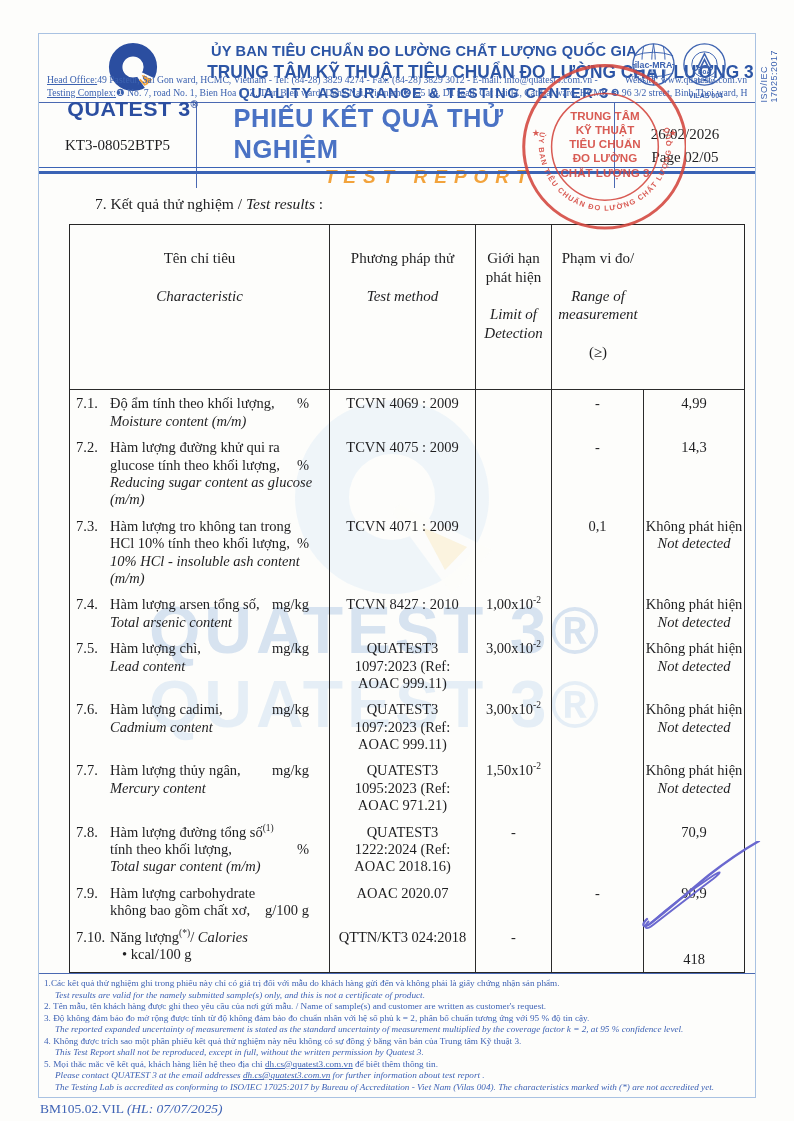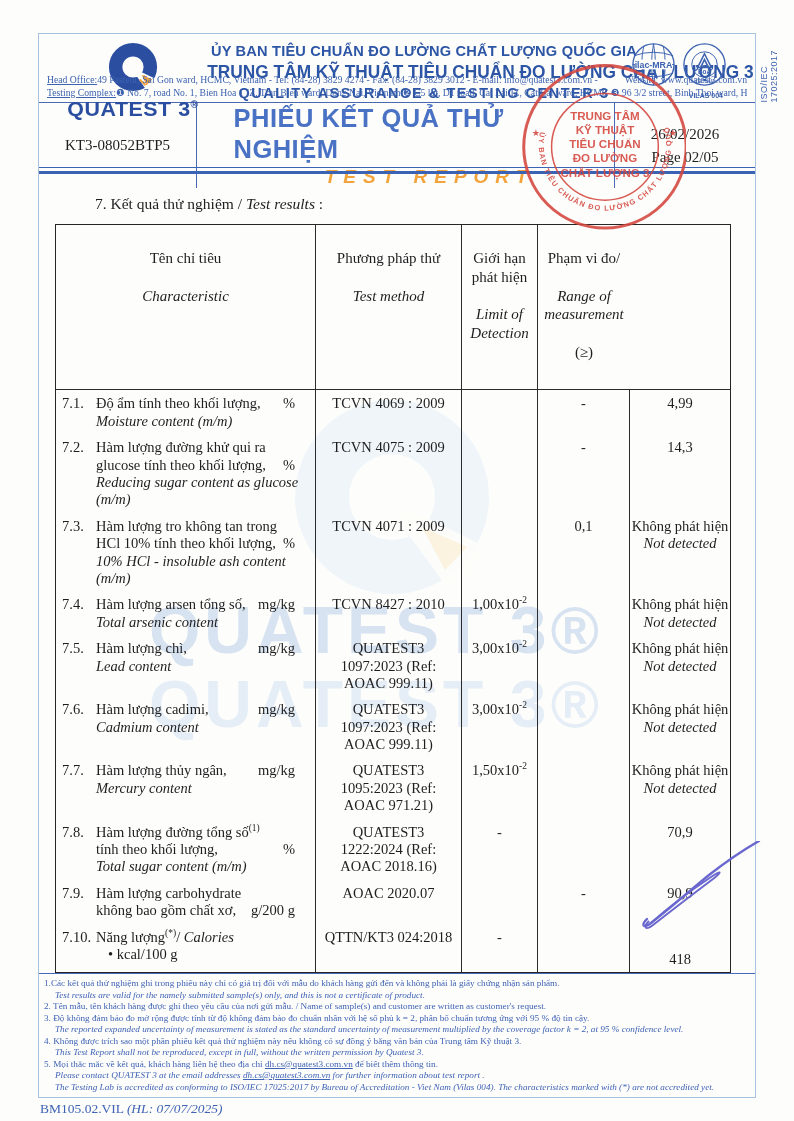--- a/index.html
+++ b/index.html
@@ -41,21 +41,21 @@
     color:#4a72c4; letter-spacing:.5px; transform:scaleX(.98); }
   .title-en { font-family:"Liberation Sans",sans-serif; font-weight:bold; font-style:italic;
     font-size:19px; color:#f2a33c; letter-spacing:7px; margin-top:1px;margin-left:48px; }
   .double-rule { height:7px; border-top:1px solid #3b63b5; position:relative; flex:none; }
   .double-rule::after { content:""; position:absolute; left:0; right:0; top:3px; height:3px; background:#3b63b5; }
   
   .content { flex:1; position:relative; }
   .section-heading { margin:21px 0 11px 56px; font-size:15.5px; }
   .section-heading i { font-style:italic; }
   
-  .rtable { margin-left:16px; width:676px; border:1.6px solid #262626; position:relative; background:transparent; }
+  .rtable { margin-left:30px; width:676px; border:1.6px solid #262626; position:relative; background:transparent; }
   .grid { display:grid; grid-template-columns:260px 146px 76px 92px 100px; }
   .gc { border-right:1px solid #2b2b2b; }
   .gc:last-child { border-right:none; }
   .thead { border-bottom:1px solid #2b2b2b; }
   .thead .gc { text-align:center; padding:5px 2px 9px; font-size:15px; line-height:1.25; white-space:pre-line; }
   .h-en { font-style:italic; }
   .trow .gc { padding-top:5px; padding-bottom:4px; font-size:14.5px; line-height:1.2; }
   .c1 { padding-left:6px; padding-right:11px; }
   .vi-line { display:flex; align-items:flex-end; }
   .rnum { flex:none; width:34px; align-self:flex-start; }
@@ -357,21 +357,21 @@
         <div class="gc c4"></div>
         <div class="gc c5">
             <div class="res-vi">70,9</div>
           </div>
       </div>
       <div class="grid trow">
         <div class="gc c1">
             <div class="vi-line">
               <span class="rnum">7.9.</span>
               <span class="vi-text"><span>Hàm lượng carbohydrate không bao gồm chất xơ,</span><span></span><i></i></span>
-              <span class="unit">g/200 g</span>
+              <span class="unit">g/100 g</span>
             </div>
           </div>
         <div class="gc c2">
             <span class="method">AOAC 2020.07</span>
           </div>
         <div class="gc c3"><span></span></div>
         <div class="gc c4">-</div>
         <div class="gc c5">
             <div class="res-vi">90,9</div>
           </div>

